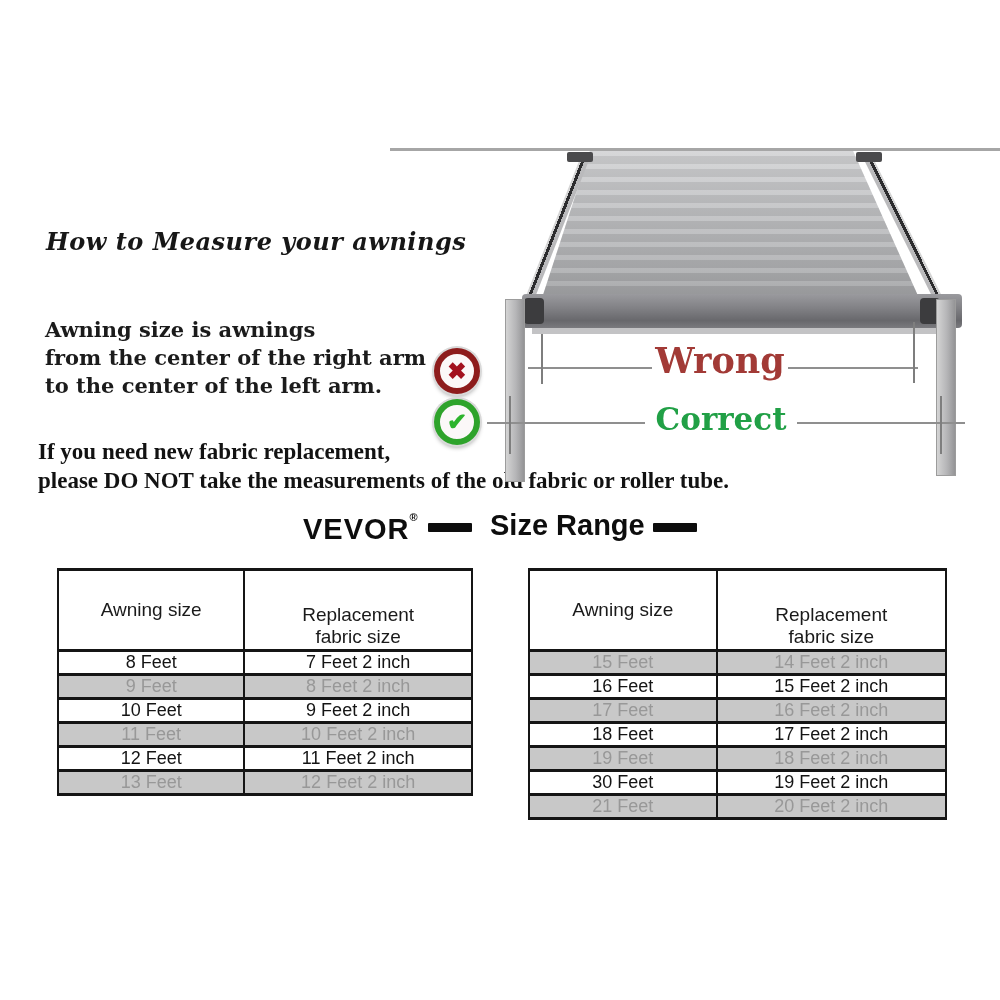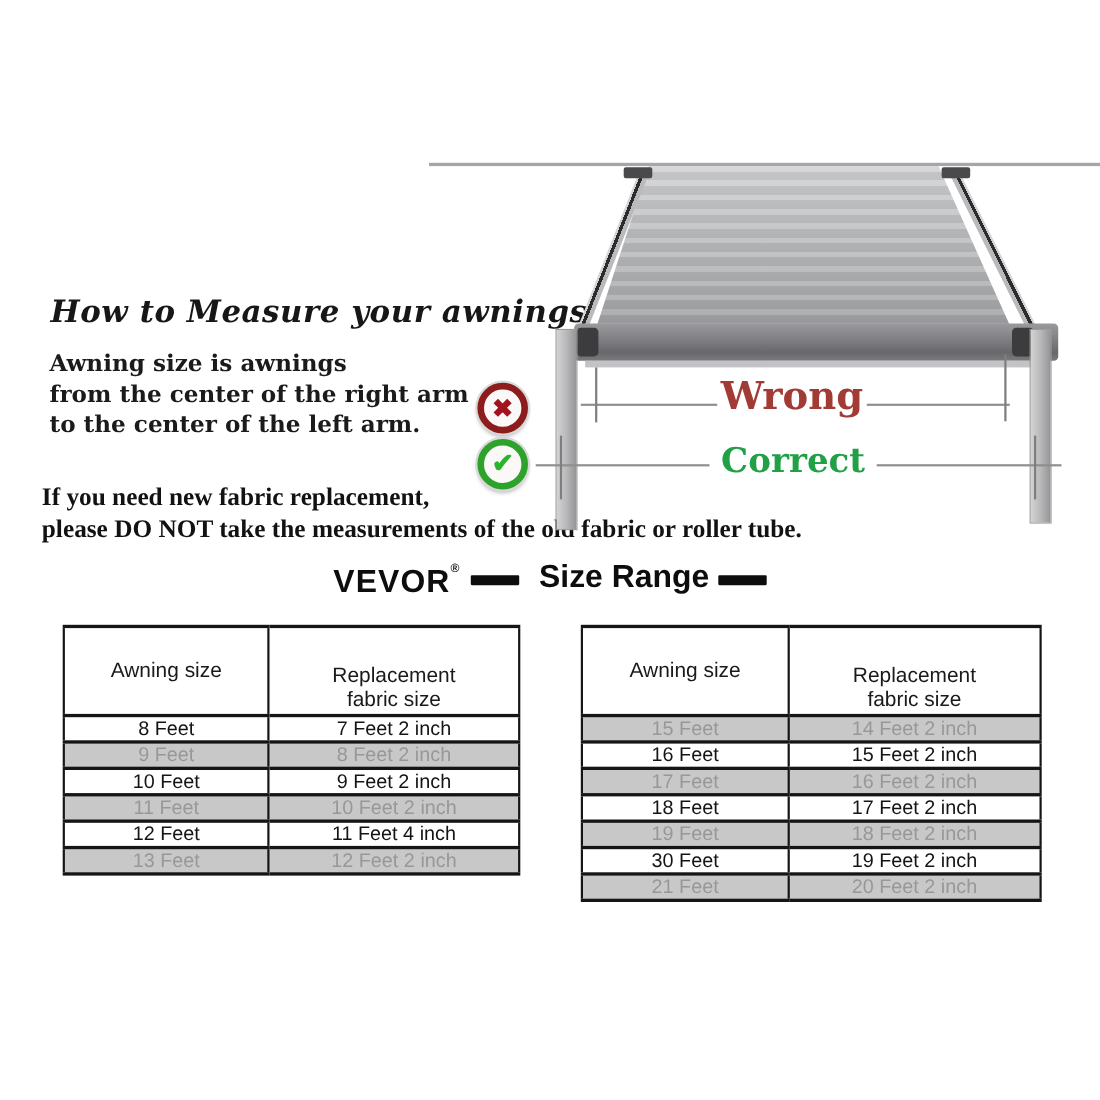--- a/index.html
+++ b/index.html
@@ -6,21 +6,21 @@
   .canvas{
     position:relative;width:1000px;height:1000px;background:#ffffff;overflow:hidden;
     font-family:"Liberation Sans",sans-serif;
   }
   .abs{position:absolute;}
 
   
   .page-title{
     left:46px;top:227px;
     font-family:"DejaVu Serif",serif;font-style:italic;font-weight:bold;
-    font-size:28px;color:#171717;letter-spacing:0.5px;white-space:nowrap;margin-top:40px;
+    font-size:24px;color:#171717;letter-spacing:0.5px;white-space:nowrap;
   }
   .measure-note{
     left:45px;top:316px;
     font-family:"DejaVu Serif",serif;font-weight:bold;
     font-size:21px;line-height:28px;color:#1b1b1b;white-space:nowrap;
   }
   .warning-note{
     left:38px;top:437px;
     font-family:"Liberation Serif",serif;font-weight:bold;
     font-size:23px;line-height:29px;color:#121212;white-space:nowrap;
@@ -208,21 +208,21 @@
         <tr>
           <td>10 Feet</td>
           <td>9 Feet 2 inch</td>
         </tr>
         <tr class="shaded">
           <td>11 Feet</td>
           <td>10 Feet 2 inch</td>
         </tr>
         <tr>
           <td>12 Feet</td>
-          <td>11 Feet 4 inch</td>
+          <td>11 Feet 2 inch</td>
         </tr>
         <tr class="shaded">
           <td>13 Feet</td>
           <td>12 Feet 2 inch</td>
         </tr>
       </tbody>
   </table>
 
   <table class="size-table table-right">
     <colgroup>

